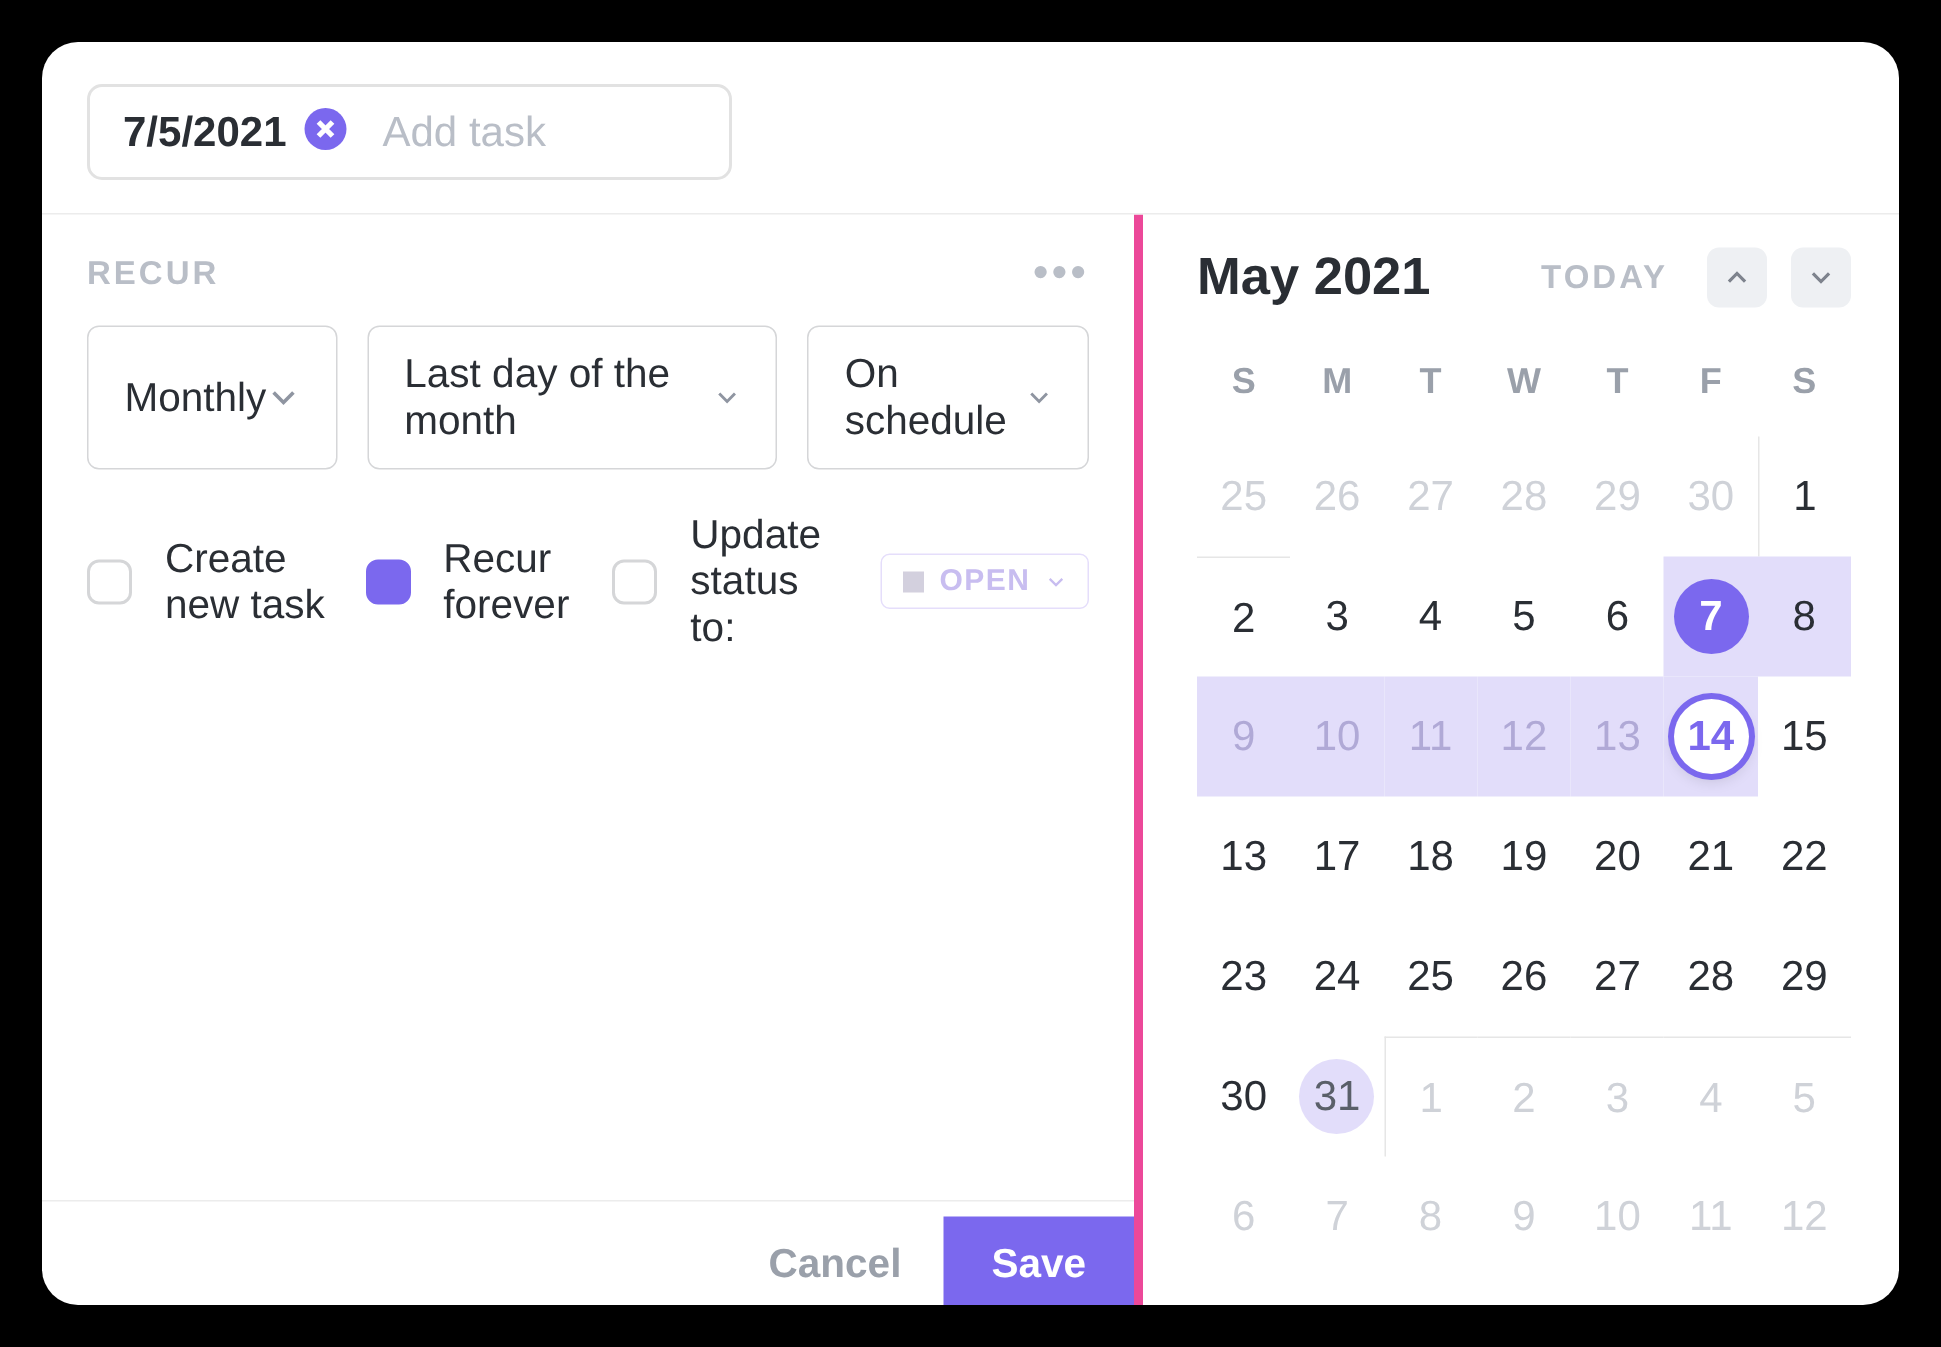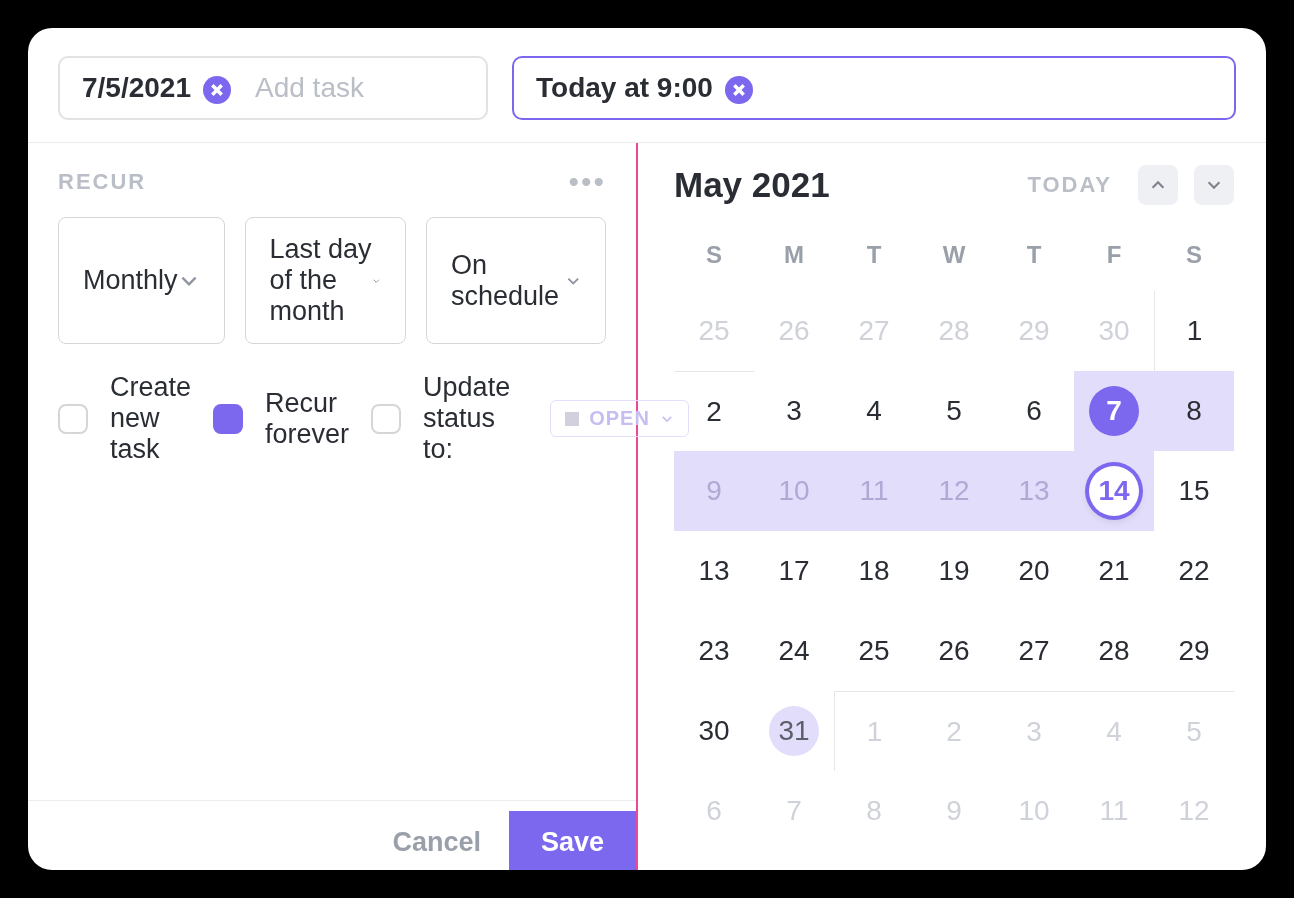--- a/index.html
+++ b/index.html
@@ -21,21 +21,21 @@
   }
   
   .chips {
     display: flex;
     gap: 24px;
     padding: 28px 30px 22px 30px;
     border-bottom: 1px solid #ececec;
   }
   .chip {
     display: flex;
-    align-items: flex-end;
+    align-items: flex-start;
     gap: 12px;
     border: 2px solid #e2e2e2;
     border-radius: 10px;
     padding: 14px 22px;
     font-size: 28px;
   }
   .chip.start { flex: 0 0 auto; width: 430px; }
   .chip.end {
     flex: 1;
     border-color: #7b68ee;
@@ -46,22 +46,22 @@
     width: 28px; height: 28px; border-radius: 50%;
     background: #7b68ee; display:flex; align-items:center; justify-content:center;
     flex: 0 0 auto; cursor: pointer;
   }
   .clear-badge svg { width: 14px; height: 14px; stroke: #fff; stroke-width: 3; }
 
   .body { display: flex; flex: 1; overflow: hidden; }
 
   
   .left {
-    width: 610px;
-    border-right: 2px solid #ec4899;
+    width: 734px;
+    border-right: 6px solid #ec4899;
     display: flex; flex-direction: column;
     padding: 22px 30px 0 30px;
     position: relative;
   }
   .recur-head { display:flex; align-items:center; justify-content: space-between; margin-bottom: 18px;}
   .recur-label { font-size: 22px; font-weight: 700; letter-spacing: 2px; color: #b9bec7; }
   .dots { color:#b9bec7; font-size: 30px; letter-spacing: 2px; cursor:pointer; }
 
   .dropdowns { display:flex; gap: 20px; }
   .dd {
@@ -145,28 +145,20 @@
   <div class="chips">
     <div class="chip start">
       <span class="val">7/5/2021</span>
       <span class="clear-badge">
         <svg viewBox="0 0 12 12">
             <path d="M2 2 L10 10 M10 2 L2 10"></path>
           </svg>
       </span>
       <span class="placeholder">Add task</span>
     </div>
-    <div class="chip end">
-      <span class="val">Today at 9:00</span>
-      <span class="clear-badge">
-        <svg viewBox="0 0 12 12">
-            <path d="M2 2 L10 10 M10 2 L2 10"></path>
-          </svg>
-      </span>
-    </div>
   </div>
 
   <div class="body">
 
     <div class="left">
       <div class="recur-head">
         <div class="recur-label">RECUR</div>
         <div class="dots">•••</div>
       </div>
 

